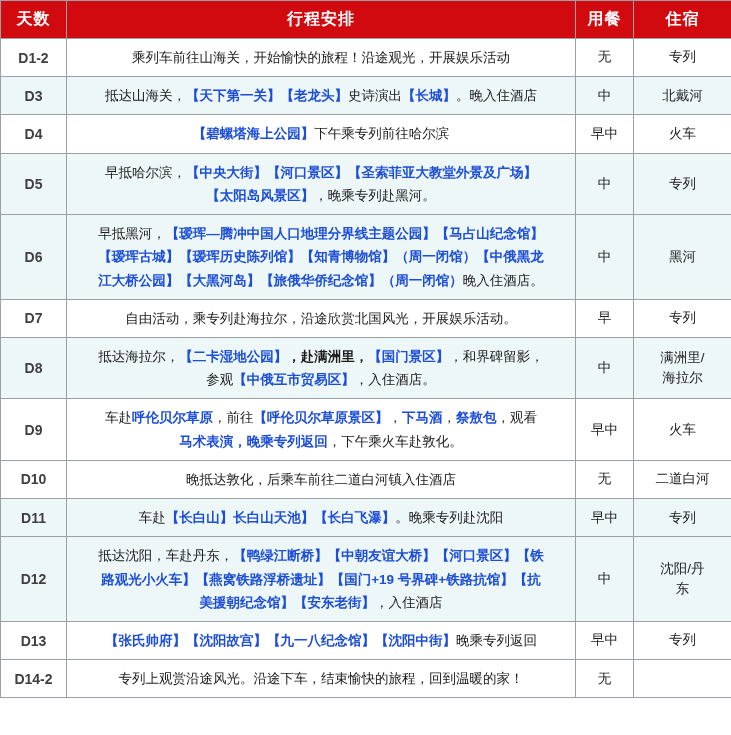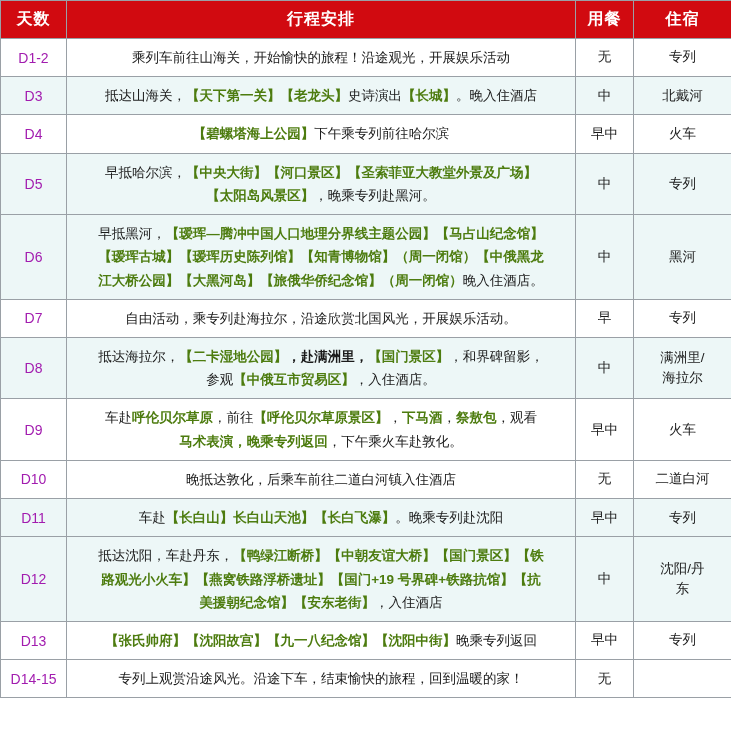--- a/index.html
+++ b/index.html
@@ -33,42 +33,42 @@
     border: 1px solid #b00a0f;
   }
   col.c-day { width: 66px; }
   col.c-plan { width: 509px; }
   col.c-meal { width: 58px; }
   col.c-hotel { width: 98px; }
 
   td.day {
     text-align: center;
     font-size: 14px;
-    color: #a21caf;
-    font-weight: normal;
+    color: #404040;
+    font-weight: bold;
     padding: 4px 2px;
   }
   td.plan {
     font-size: 13.5px;
     color: #1a1a1a;
     line-height: 1.72;
     padding: 7px 9px;
     text-align: center;
   }
   td.meal, td.hotel {
     text-align: center;
     font-size: 13.5px;
     color: #1a1a1a;
     padding: 4px 2px;
     line-height: 1.5;
   }
   tr.alt td { background: #edf7f7; }
   tr.plain td { background: #ffffff; }
 
-  .hl { color: #4d7c0f; font-weight: bold; }
+  .hl { color: #1d4ed8; font-weight: bold; }
 </style>
 </head>
 <body>
 
 <table id="itinerary-table">
   <colgroup>
     <col class="c-day">
     <col class="c-plan">
     <col class="c-meal">
     <col class="c-hotel">
@@ -163,37 +163,37 @@
         <td class="day">D11</td>
         <td class="plan">
           <div><span>车赴</span><span class="hl">【长白山】长白山天池】【长白飞瀑】</span><span>。晚乘专列赴沈阳</span></div>
         </td>
         <td class="meal">早中</td>
         <td class="hotel">专列</td>
       </tr>
       <tr class="alt">
         <td class="day">D12</td>
         <td class="plan">
-          <div><span>抵达沈阳，车赴丹东，</span><span class="hl">【鸭绿江断桥】【中朝友谊大桥】【国门景区】【铁</span></div>
+          <div><span>抵达沈阳，车赴丹东，</span><span class="hl">【鸭绿江断桥】【中朝友谊大桥】【河口景区】【铁</span></div>
           <div><span class="hl">路观光小火车】【燕窝铁路浮桥遗址】【国门+19 号界碑+铁路抗馆】【抗</span></div>
           <div><span class="hl">美援朝纪念馆】【安东老街】</span><span>，入住酒店</span></div>
         </td>
         <td class="meal">中</td>
         <td class="hotel">沈阳/丹<br>东</td>
       </tr>
       <tr class="plain">
         <td class="day">D13</td>
         <td class="plan">
           <div><span class="hl">【张氏帅府】【沈阳故宫】【九一八纪念馆】【沈阳中街】</span><span>晚乘专列返回</span></div>
         </td>
         <td class="meal">早中</td>
         <td class="hotel">专列</td>
       </tr>
       <tr class="plain">
-        <td class="day">D14-15</td>
+        <td class="day">D14-2</td>
         <td class="plan">
           <div><span>专列上观赏沿途风光。沿途下车，结束愉快的旅程，回到温暖的家！</span></div>
         </td>
         <td class="meal">无</td>
         <td class="hotel"></td>
       </tr>
     </tbody>
 </table>
 
 </body></html>

